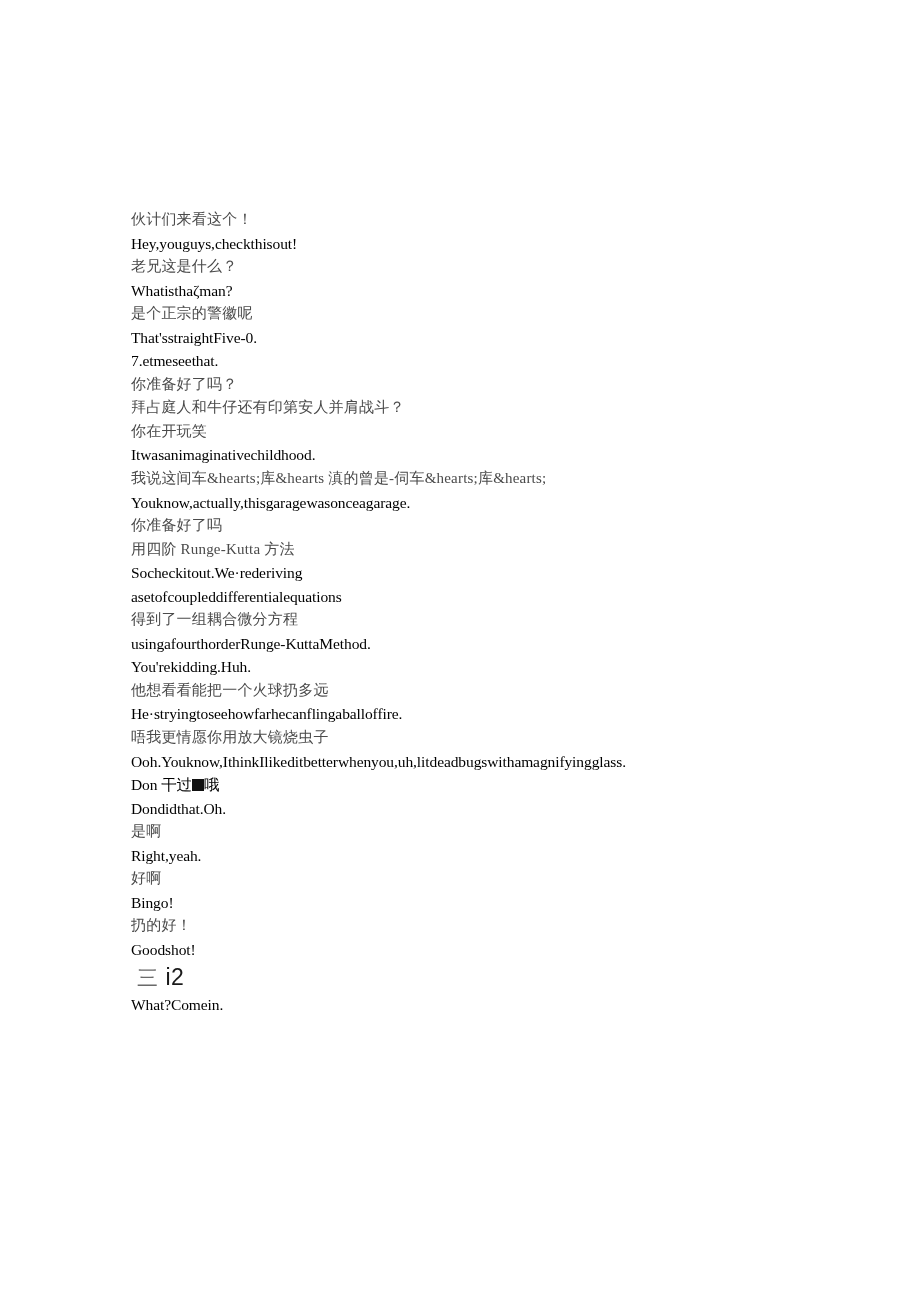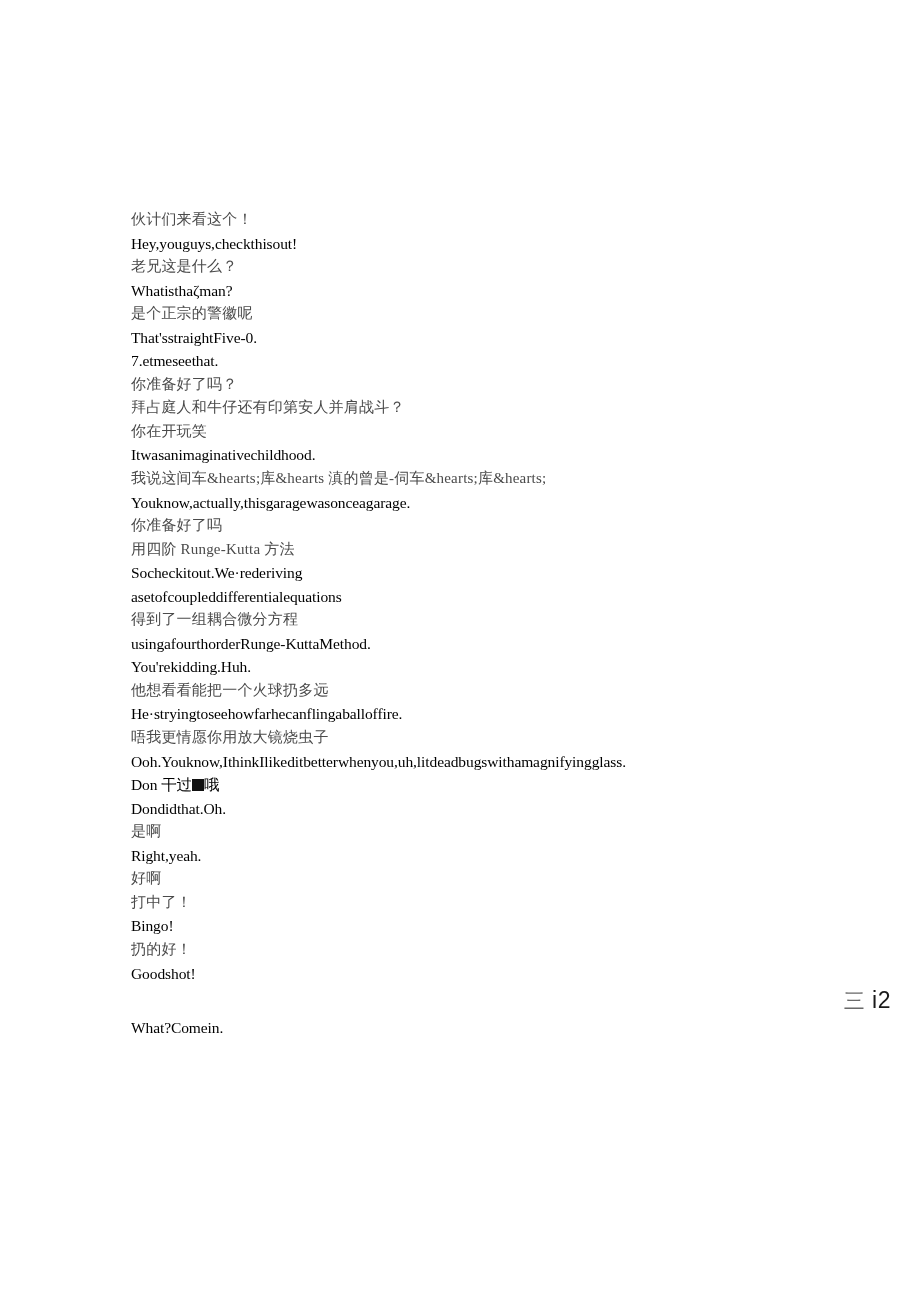--- a/index.html
+++ b/index.html
@@ -40,21 +40,20 @@
   .line.en {
     color: #000000;
   }
   .line.heading {
     color: #1a1a1a;
     font-family: "Liberation Sans", "DejaVu Sans", sans-serif;
     font-size: 23px;
     line-height: 30px;
     padding-left: 6px;
     letter-spacing: 0.5px;
-    text-align: right;
   }
   .line.heading .glyph-sanheng {
     color: #6a6a6a;
     font-family: "Liberation Serif", "DejaVu Serif", serif;
     font-size: 21px;
   }
   .tofu {
     display: inline-block;
     width: 12px;
     height: 12px;
@@ -89,20 +88,19 @@
       <div class="line en">You'rekidding.Huh.</div>
       <div class="line zh">他想看看能把一个火球扔多远</div>
       <div class="line en">He·stryingtoseehowfarhecanflingaballoffire.</div>
       <div class="line zh">唔我更情愿你用放大镜烧虫子</div>
       <div class="line en">Ooh.Youknow,IthinkIlikeditbetterwhenyou,uh,litdeadbugswithamagnifyingglass.</div>
       <div class="line en"><span>Don 干过</span><span class="tofu"></span><span>哦</span></div>
       <div class="line en">Dondidthat.Oh.</div>
       <div class="line zh">是啊</div>
       <div class="line en">Right,yeah.</div>
       <div class="line zh">好啊</div>
-      <div class="line zh">打中了！</div>
       <div class="line en">Bingo!</div>
       <div class="line zh">扔的好！</div>
       <div class="line en">Goodshot!</div>
       <div class="line heading"><span class="glyph-sanheng">三</span><span> i2</span></div>
       <div class="line en">What?Comein.</div>
     </div>
 </div>
 
 </body></html>

